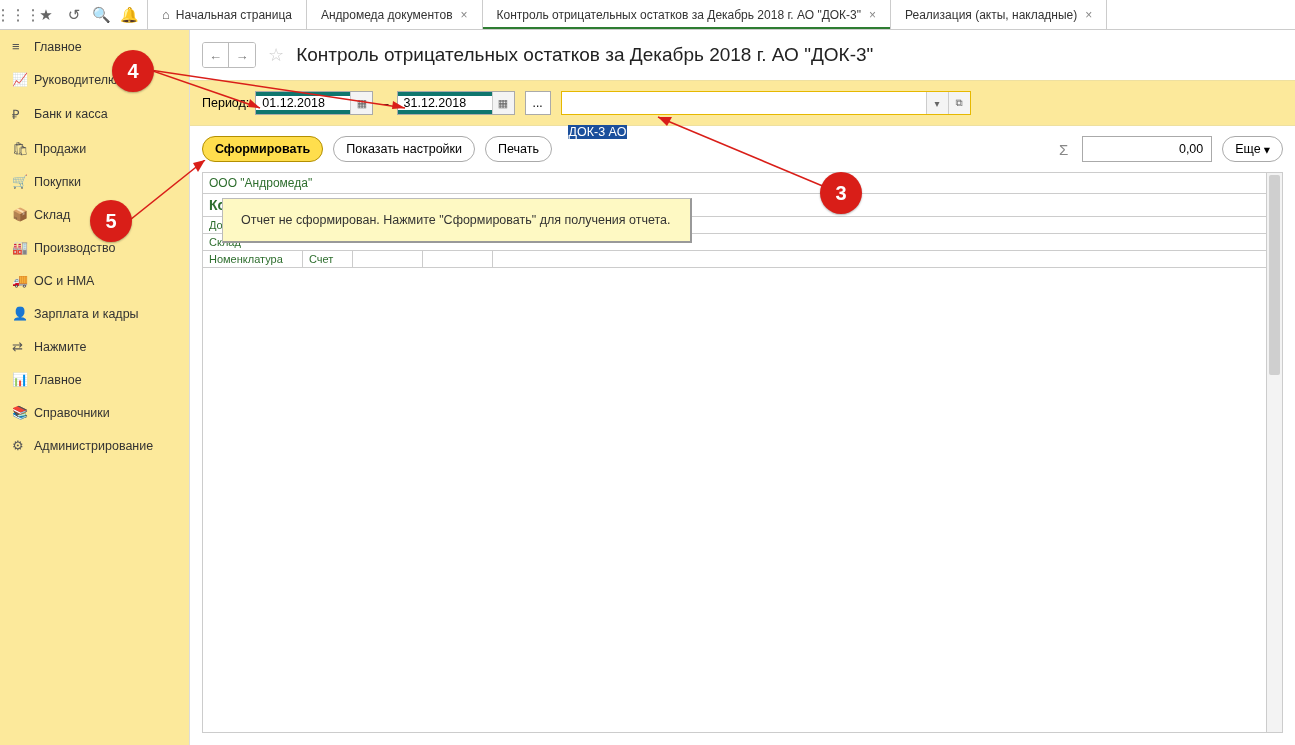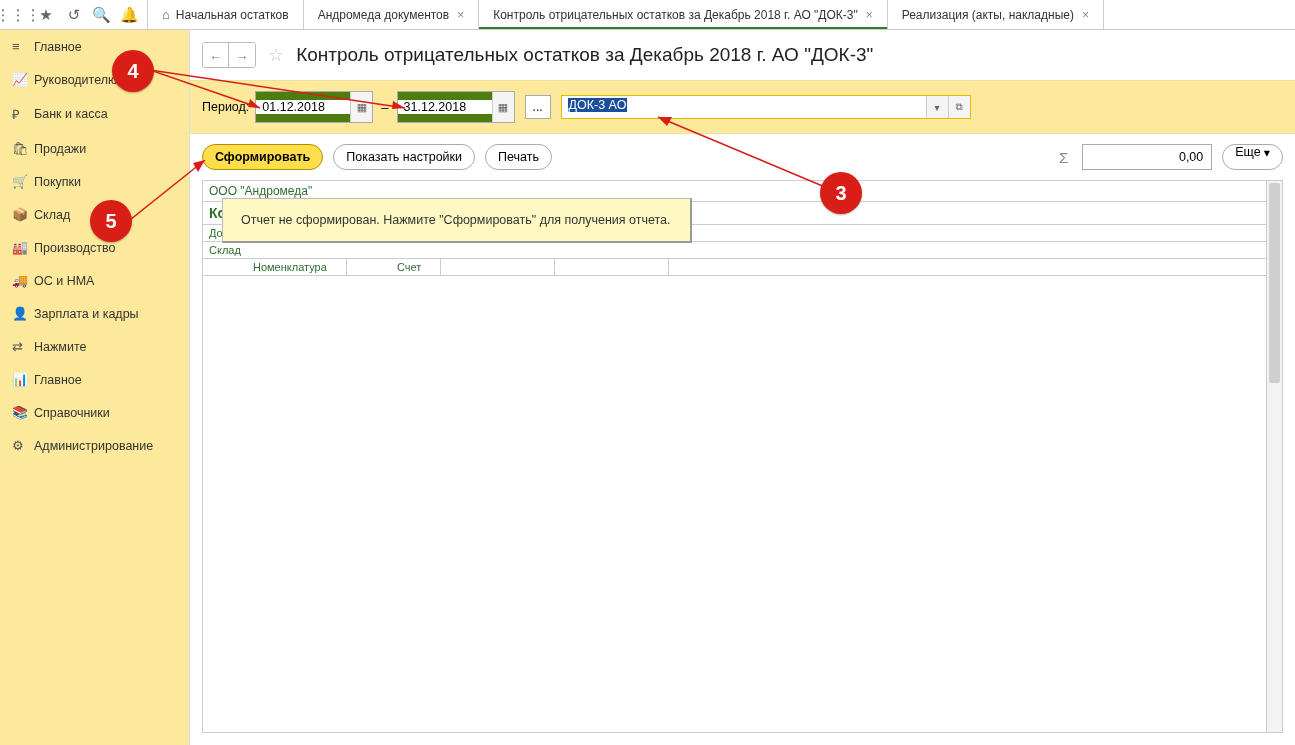--- a/index.html
+++ b/index.html
@@ -25,44 +25,44 @@
 
   .titlebar { display: flex; align-items: center; padding: 12px 12px 12px 12px; position: relative; }
   .nav-btns { display: flex; border: 1px solid #bbb; border-radius: 3px; overflow: hidden; }
   .nav-btns button { width: 26px; height: 24px; background: #fff; border: none; border-right: 1px solid #bbb; cursor: pointer; font-size: 13px; color: #777; }
   .nav-btns button:last-child { border-right: none; }
   .star { margin: 0 12px; color: #ccc; font-size: 18px; cursor: pointer; }
   .page-title { font-size: 19px; font-weight: normal; color: #222; }
 
   .period-bar { background: #fce99b; padding: 10px 12px; display: flex; align-items: center; border-top: 1px solid #eee0a0; border-bottom: 1px solid #eee0a0; position: relative; }
   .period-label { font-size: 12.5px; margin-right: 6px; position: relative; }
-  .date-group { display: flex; align-items: center; border: 1px solid #aaa; background: #4d7c0f; height: 32px; }
+  .date-group { display: flex; align-items: center; border: 1px solid #aaa; background: #0f766e; height: 24px; }
   .date-input { border: none; outline: none; width: 94px; padding: 0 6px; font-size: 12.5px; }
   .date-btn { width: 22px; height: 100%; border: none; border-left: 1px solid #ccc; background: #f4f4f4; cursor: pointer; font-size: 11px; color: #666; }
   .dash { margin: 0 8px; font-size: 13px; }
   .dots-btn { width: 26px; height: 24px; border: 1px solid #aaa; background: #fff; margin-left: 10px; cursor: pointer; font-size: 12px; }
   .org-wrap { display: flex; margin-left: 10px; border: 1px solid #e6b800; background: #fff; height: 24px; flex: 0 0 410px; }
-  .org-input { flex: 1; border: none; outline: none; padding: 2px 6px; font-size: 12.5px; }
+  .org-input { flex: 1; border: none; outline: none; padding: 17px 6px; font-size: 12.5px; margin-top: 16px; }
   .org-input .sel { background: #1a4f9c; color: #fff; padding: 0 1px; }
   .org-btn { width: 22px; height: 100%; border: none; border-left: 1px solid #ccc; background: #f4f4f4; cursor: pointer; font-size: 10px; color: #666; }
 
   .toolbar { display: flex; align-items: center; padding: 10px 12px; gap: 10px; }
   .btn { height: 26px; padding: 0 12px; border: 1px solid #aaa; background: #fff; border-radius: 13px; font-size: 12.5px; cursor: pointer; }
   .btn.primary { background: #ffde4d; border-color: #b38f00; font-weight: bold; }
   .toolbar .spacer { flex: 1; }
   .sigma { font-size: 15px; color: #888; margin-right: 4px; }
   .sum-input { width: 130px; height: 26px; border: 1px solid #aaa; text-align: right; padding: 0 8px; font-size: 12.5px; }
-  .more-btn { display: flex; gap: 3px; }
+  .more-btn { display: flex; align-items: center; gap: 3px; }
 
   .report-area { flex: 1; margin: 0 12px 12px 12px; border: 1px solid #ccc; overflow: auto; position: relative; background: #fff; }
   .rep-head-company { padding: 3px 6px; font-size: 12px; color: #2e6e2e; border-bottom: 1px solid #ccc; }
   .rep-head-title { padding: 3px 6px; font-size: 14px; font-weight: bold; color: #2e6e2e; border-bottom: 1px solid #ccc; }
   .rep-row-small { padding: 2px 6px; font-size: 11px; color: #2e6e2e; border-bottom: 1px solid #ccc; }
   .grid-row { display: flex; border-bottom: 1px solid #ccc; }
-  .grid-cell { border-right: 1px solid #ccc; padding: 2px 6px; font-size: 11px; color: #2e6e2e; margin-left: 44px; }
+  .grid-cell { border-right: 1px solid #ccc; padding: 2px 6px; font-size: 11px; color: #2e6e2e; }
 
   .tooltip-box { position: absolute; left: 222px; top: 198px; width: 470px; padding: 14px 18px; background: #fef9c3; border: 1px solid #bbb; border-bottom: 2px solid #999; border-right: 2px solid #999; font-size: 12.5px; color: #333; z-index: 5; }
 
   .callout { position: absolute; width: 42px; height: 42px; border-radius: 50%; background: #d91e18; color: #fff; display: flex; align-items: center; justify-content: center; font-size: 20px; font-weight: bold; z-index: 20; box-shadow: 0 1px 2px rgba(0,0,0,.3); }
   .arrow { position: absolute; z-index: 19; pointer-events: none; }
   .arrow line { stroke: #d91e18; stroke-width: 1.5; }
   .arrow polygon { fill: #d91e18; }
 
   .scrollbar-fake { position: absolute; right: 0; top: 0; bottom: 0; width: 16px; border-left: 1px solid #ccc; background: #f3f3f3; }
   .scroll-thumb { position: absolute; left: 2px; right: 2px; top: 2px; height: 200px; background: #cfcfcf; border-radius: 2px; }
@@ -74,21 +74,21 @@
   <div class="topbar-icons">
     <div class="ico">⋮⋮⋮</div>
     <div class="ico">★</div>
     <div class="ico">↺</div>
     <div class="ico">🔍</div>
     <div class="ico">🔔</div>
   </div>
   <div class="tabs">
     <div class="tab">
       <span class="home-ico">⌂</span>
-      <span>Начальная остатков</span>
+      <span>Начальная страница</span>
     </div>
     <div class="tab">
       <span>Андромеда документов</span>
       <span class="close">×</span>
     </div>
     <div class="tab active">
       <span>Контроль отрицательных остатков за Декабрь 2018 г. АО "ДОК-3"</span>
       <span class="close">×</span>
     </div>
     <div class="tab">

